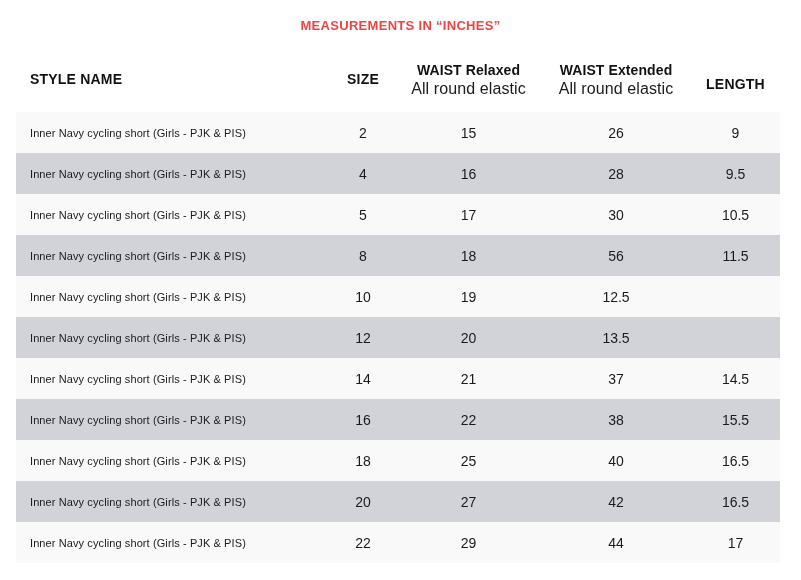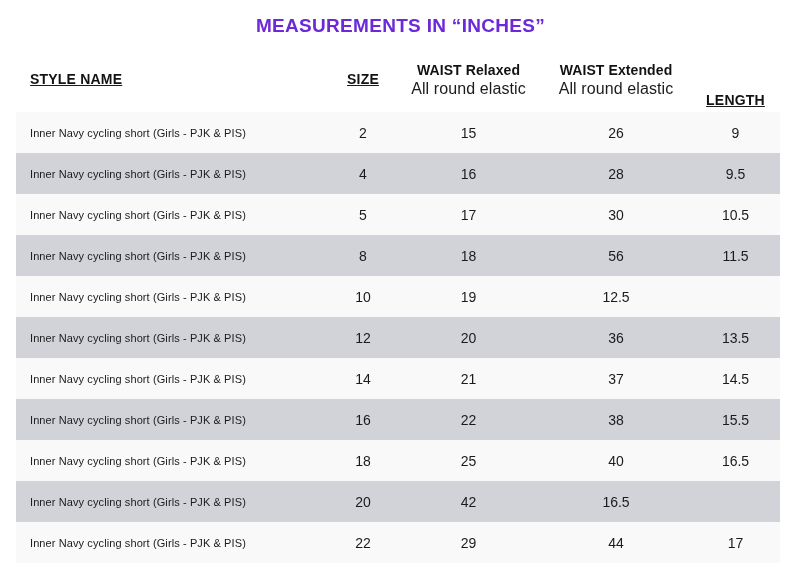--- a/index.html
+++ b/index.html
@@ -9,40 +9,39 @@
   }
   body {
     width: 801px;
     height: 580px;
     overflow: hidden;
     font-family: "Liberation Sans", sans-serif;
     color: #1b1b1d;
   }
   .page-title {
     text-align: center;
-    font-size: 19px;
+    font-size: 13px;
     font-weight: 700;
     letter-spacing: 0.3px;
-    color: #6d28d9;
+    color: #ef4444;
     padding-top: 15px;
     line-height: 21px;
   }
   .size-table {
     width: 764px;
     margin-left: 16px;
   }
   .grid-row {
     display: grid;
     grid-template-columns: 314px 66px 145px 150px 89px;
   }
   .thead {
     margin-top: 17px;
     height: 52px;
     align-items: center;
-    text-decoration: underline;
   }
   .th {
     font-weight: 700;
     font-size: 14px;
     color: #121214;
     letter-spacing: 0.2px;
   }
   .th-left {
     text-align: left;
     padding-left: 14px;
@@ -63,21 +62,21 @@
   }
   .th-stack .sub-label {
     font-weight: 400;
     font-size: 16px;
     line-height: 17px;
     color: #1b1b1d;
     letter-spacing: 0.1px;
   }
   .th-length {
     position: relative;
-    top: 21px;
+    top: 5px;
   }
   .tbody {
     margin-top: 7px;
   }
   .data-row {
     height: 41px;
     align-items: center;
     background: var(--row-base, #faf9f9);
   }
   .data-row.alt {
@@ -158,21 +157,20 @@
     <div class="cell-style">Inner Navy cycling short (Girls - PJK &amp; PIS)</div>
     <div class="cell-num">10</div>
     <div class="cell-num">19</div>
     <div class="cell-num">12.5</div>
   </div>
 
   <div class="grid-row data-row alt">
     <div class="cell-style">Inner Navy cycling short (Girls - PJK &amp; PIS)</div>
     <div class="cell-num">12</div>
     <div class="cell-num">20</div>
-    <div class="cell-num">36</div>
     <div class="cell-num">13.5</div>
   </div>
 
   <div class="grid-row data-row">
     <div class="cell-style">Inner Navy cycling short (Girls - PJK &amp; PIS)</div>
     <div class="cell-num">14</div>
     <div class="cell-num">21</div>
     <div class="cell-num">37</div>
     <div class="cell-num">14.5</div>
   </div>
@@ -189,20 +187,21 @@
     <div class="cell-style">Inner Navy cycling short (Girls - PJK &amp; PIS)</div>
     <div class="cell-num">18</div>
     <div class="cell-num">25</div>
     <div class="cell-num">40</div>
     <div class="cell-num">16.5</div>
   </div>
 
   <div class="grid-row data-row alt">
     <div class="cell-style">Inner Navy cycling short (Girls - PJK &amp; PIS)</div>
     <div class="cell-num">20</div>
+    <div class="cell-num">27</div>
     <div class="cell-num">42</div>
     <div class="cell-num">16.5</div>
   </div>
 
   <div class="grid-row data-row">
     <div class="cell-style">Inner Navy cycling short (Girls - PJK &amp; PIS)</div>
     <div class="cell-num">22</div>
     <div class="cell-num">29</div>
     <div class="cell-num">44</div>
     <div class="cell-num">17</div>

